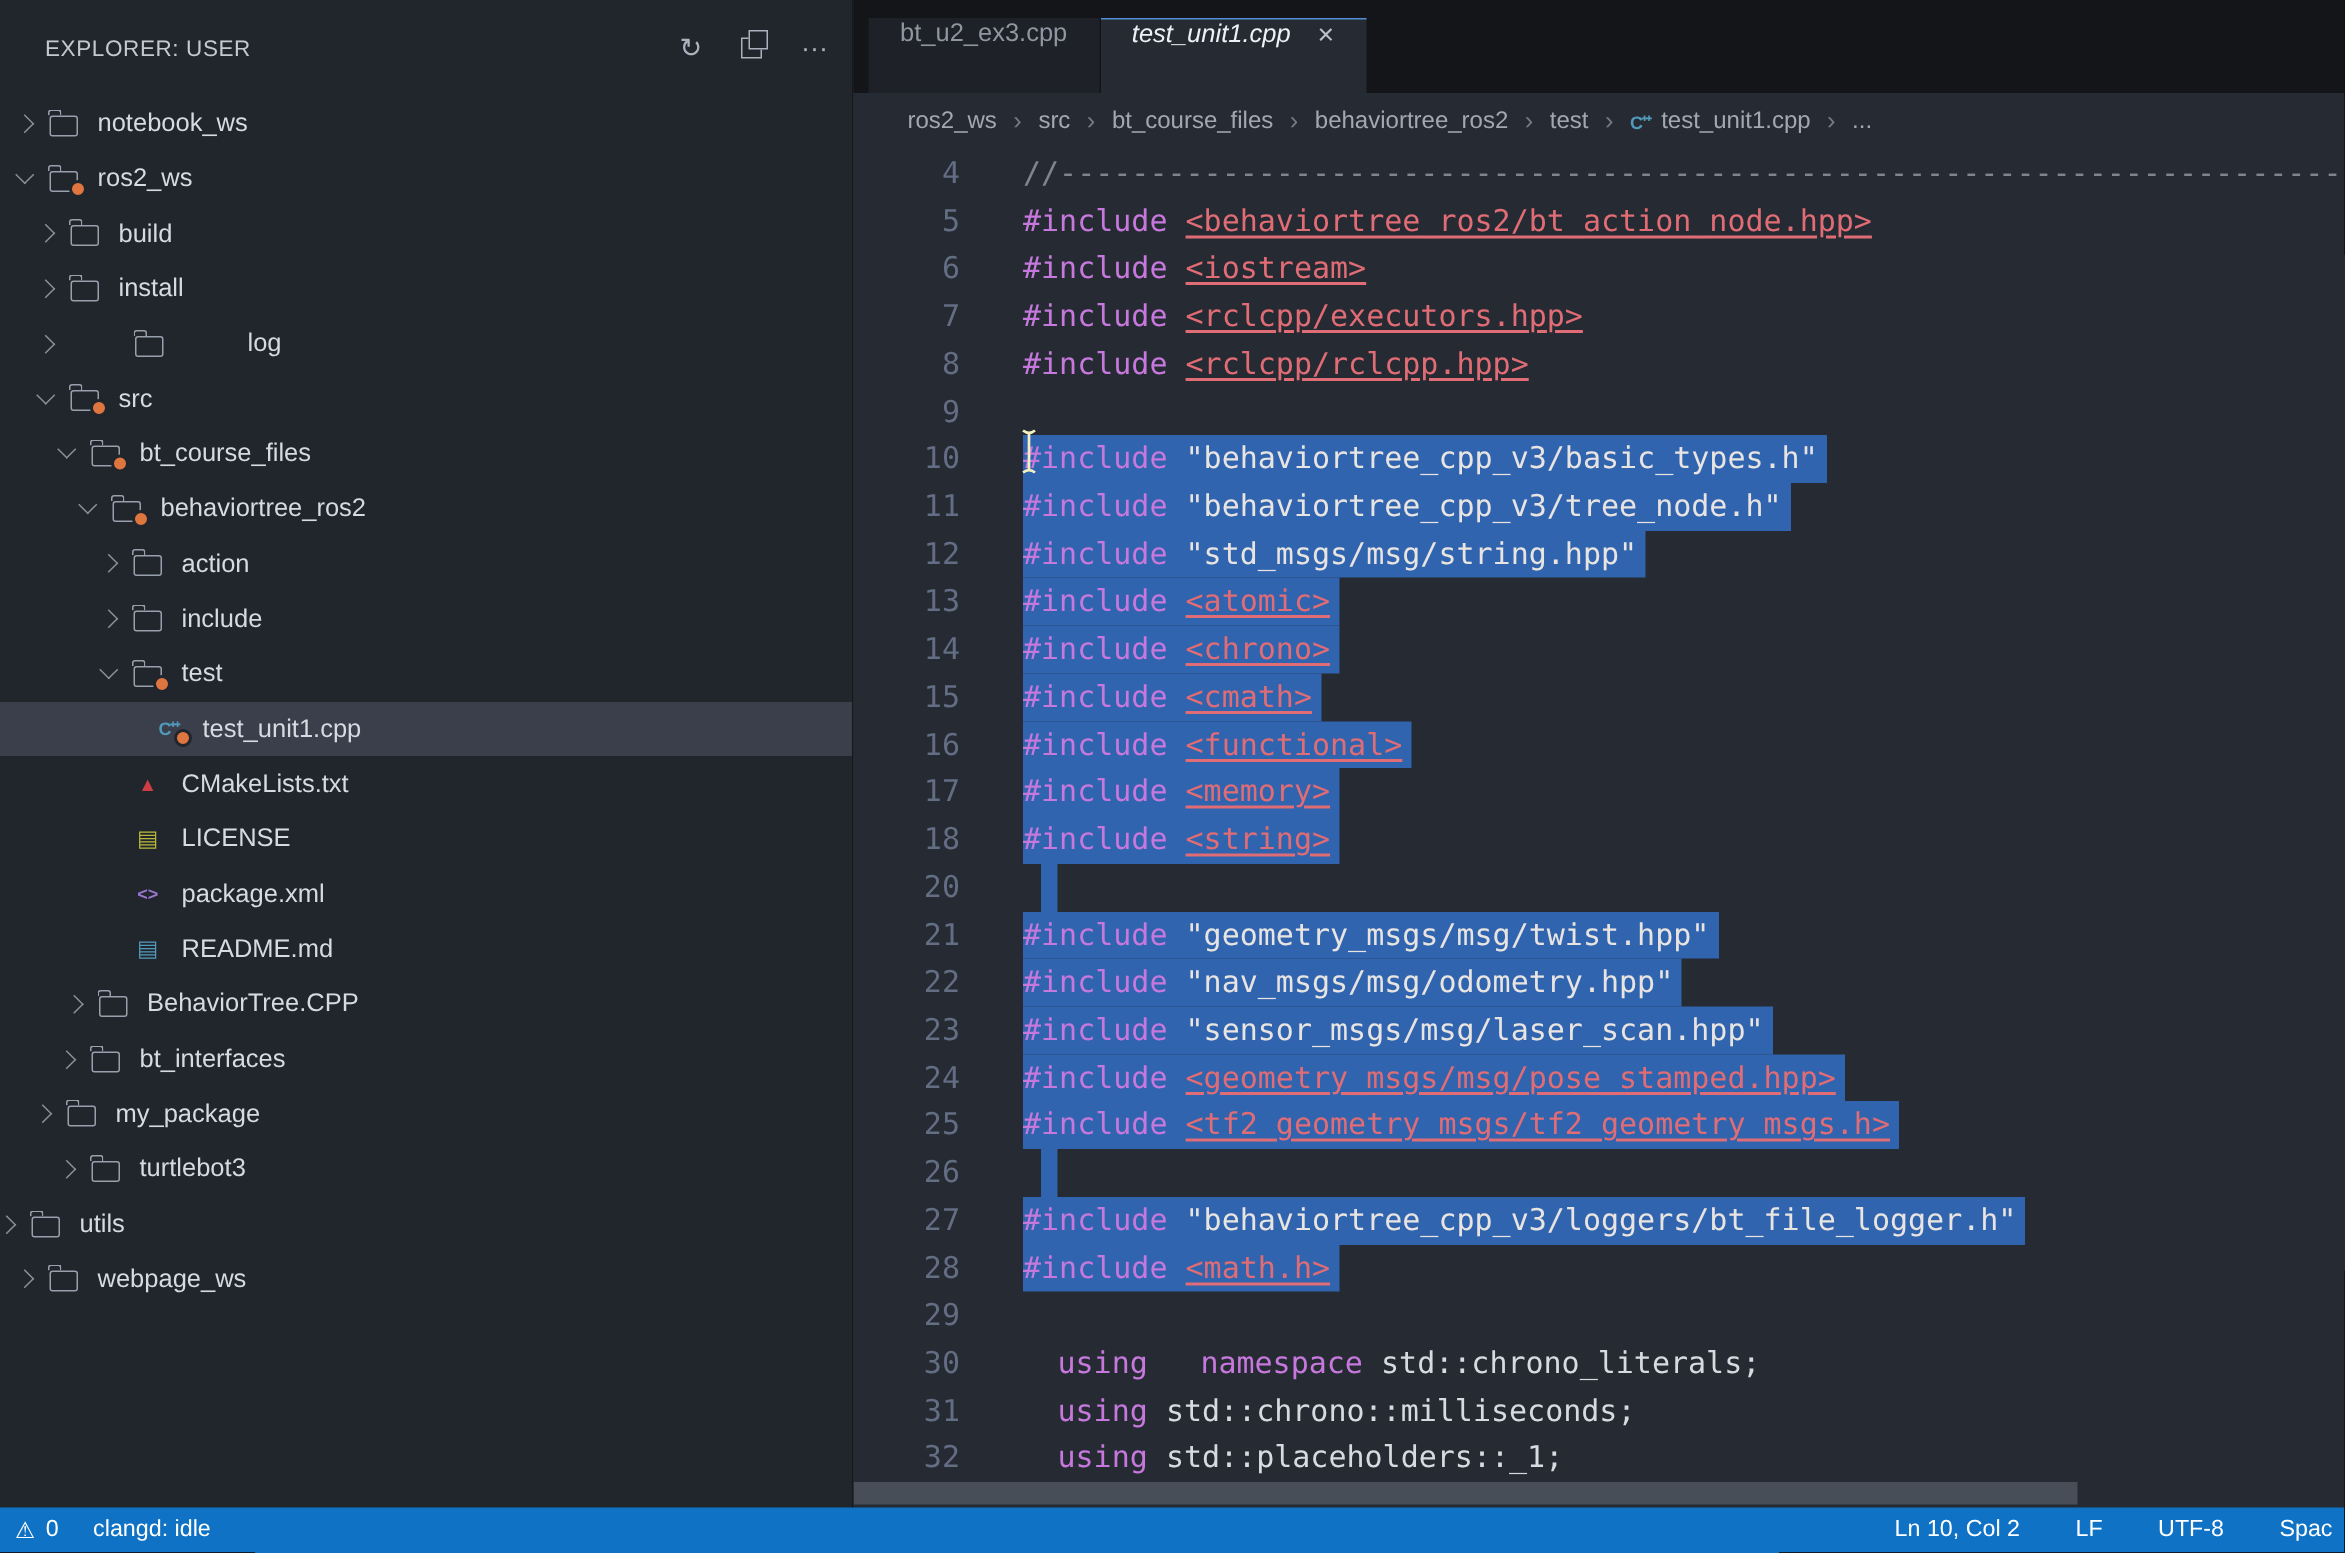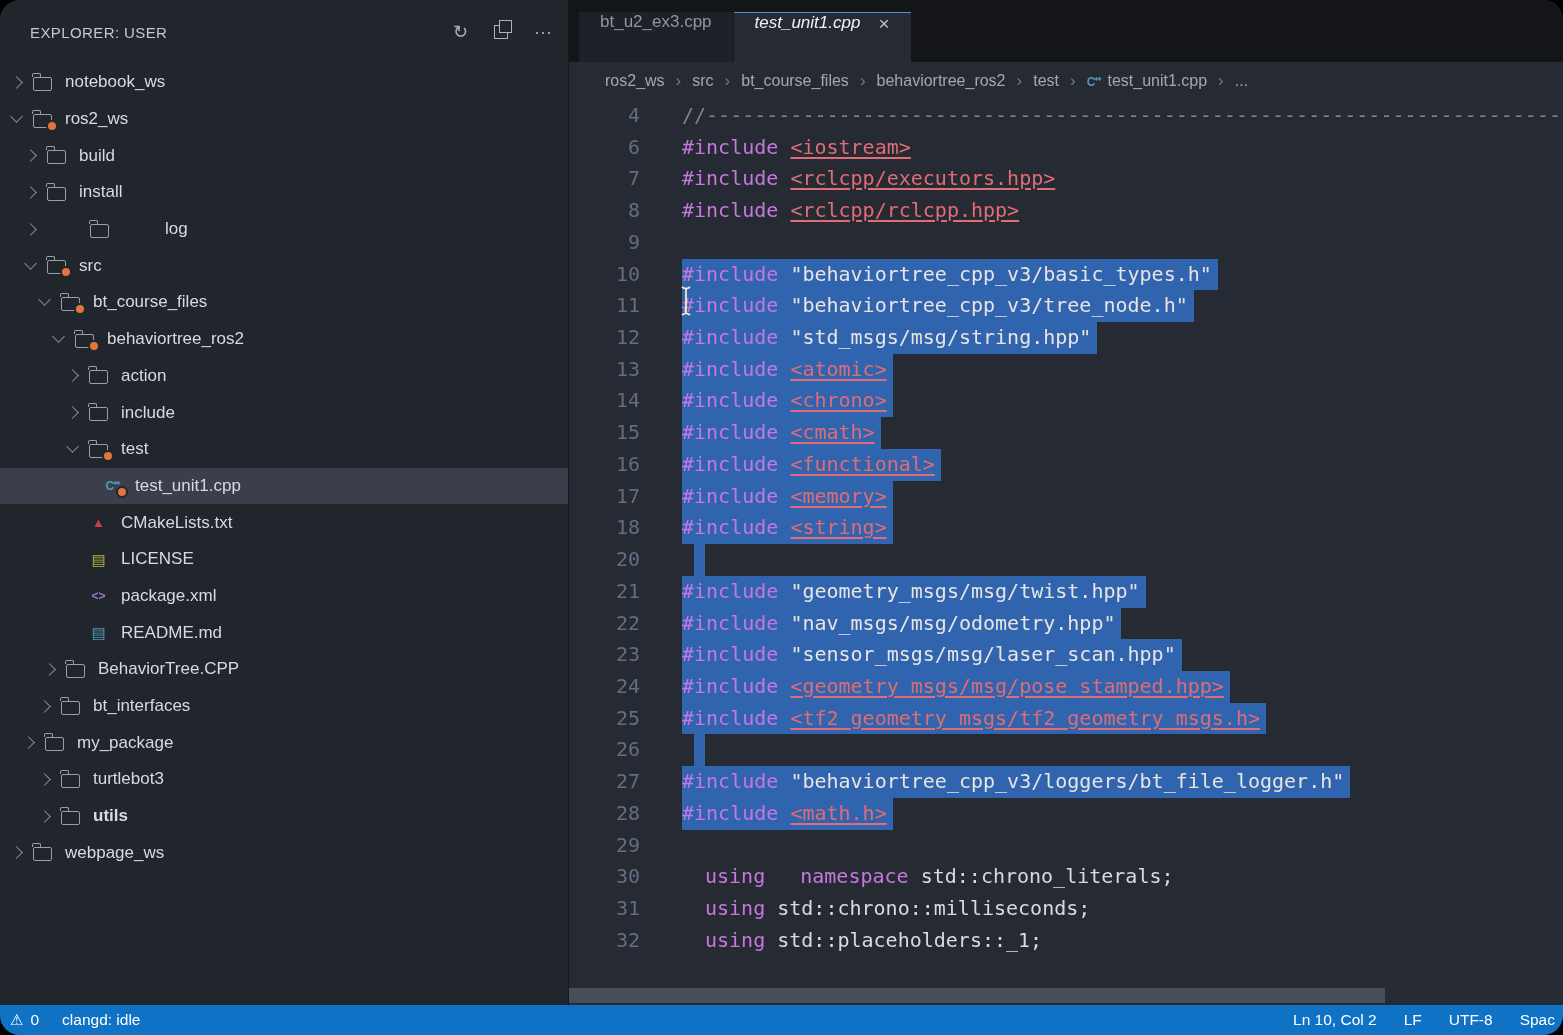--- a/index.html
+++ b/index.html
@@ -1,17 +1,17 @@
 <!DOCTYPE html>
 <html style="--editor-bg: #262b33; --sidebar-bg: #21252c; --tabstrip-bg: #131519; --tab-inactive-bg: #1e2127; --tab-active-bg: #262b33; --selection-bg: #3064ae; --status-bg: #0f72c4; --tree-selected-bg: #3a3f4b; --line-number: #636d83; --dot-orange: #e0763f; --cpp-icon-blue: #519aba; --c-directive: #c678dd; --c-angle: #e06c75; --c-quote: #e8e4e1; --c-keyword: #c678dd; --c-plain: #d7dbe0; --c-comment: #7f848e;"><head>
 <meta charset="utf-8">
 <style>
   html,body{margin:0;padding:0;background:#000;}
   .app{position:relative;width:1563px;height:1035px;overflow:hidden;
-       background:var(--editor-bg,#262b33);font-family:"Liberation Sans",sans-serif;border-radius:20px;
+       background:var(--editor-bg,#262b33);font-family:"Liberation Sans",sans-serif;
        -webkit-font-smoothing:antialiased;}
 
   
   .sidebar{position:absolute;left:0;top:0;width:568px;bottom:30px;
            background:var(--sidebar-bg,#21252c);border-right:1px solid #15181d;overflow:hidden;}
   .sb-header{height:64px;display:flex;align-items:center;padding:0 16px 0 30px;box-sizing:border-box;}
   .sb-title{font-size:15px;letter-spacing:.4px;color:#c3c9d2;flex:1;}
   .sb-header-icons{display:flex;align-items:center;gap:26px;color:#aab2bd;}
   .hdr-icon{font-size:18px;line-height:1;cursor:default;}
   .icon-squares{width:12px;height:12px;border:1.5px solid #aab2bd;position:relative;display:inline-block;}
@@ -70,21 +70,21 @@
   .tk-c{color:var(--c-comment,#7f848e);}
   .h-scrollbar{position:absolute;left:0;bottom:2px;width:816px;height:15px;background:rgba(130,136,148,.38);}
   .mouse-ibeam{position:absolute;left:110px;top:185px;pointer-events:none;}
 
   
   .status-bar{position:absolute;left:0;right:0;bottom:0;height:30px;background:var(--status-bg,#0f72c4);
               color:#fff;display:flex;align-items:center;font-size:15.5px;padding:0 8px 0 10px;box-sizing:border-box;overflow:hidden;}
   .sb-left{display:flex;align-items:center;gap:7px;white-space:nowrap;}
   .sb-warn-icon{font-size:15px;}
   .sb-server{margin-left:16px;}
-  .sb-right{margin-left:auto;display:flex;gap:27px;white-space:nowrap;}
+  .sb-right{margin-left:auto;display:flex;gap:37px;white-space:nowrap;}
 </style>
 </head>
 <body>
 
 <div class="app">
 
   <div class="sidebar">
     <div class="sb-header">
       <span class="sb-title">EXPLORER: USER</span>
       <span class="sb-header-icons">
@@ -233,21 +233,21 @@
           </span>
           <span class="tree-label">my_package</span>
         </div>
         <div class="tree-row" style="padding-left: 40px;">
           <span class="chevron right"></span>
           <span class="icon-wrap">
             <span class="icon-folder"></span>
           </span>
           <span class="tree-label">turtlebot3</span>
         </div>
-        <div class="tree-row" style="padding-left: 40px; font-weight: bold;">
+        <div class="tree-row" style="">
           <span class="chevron right"></span>
           <span class="icon-wrap">
             <span class="icon-folder"></span>
           </span>
           <span class="tree-label">utils</span>
         </div>
         <div class="tree-row" style="padding-left: 12px; text-align: center;">
           <span class="chevron right"></span>
           <span class="icon-wrap">
             <span class="icon-folder"></span>
@@ -279,20 +279,21 @@
         <span class="bc-item">test</span>
         <span class="bc-sep">›</span>
         <span class="bc-cpp icon-cpp">C⁺⁺</span>
         <span class="bc-item">test_unit1.cpp</span>
         <span class="bc-sep">›</span>
         <span class="bc-item">...</span>
       </div>
     <div class="code-area">
       <div>
           <div class="code-line"><span class="ln">4</span><span class="code-content"><span class="tk-c">//--------------------------------------------------------------------------------------------------------------</span></span></div>
+          <div class="code-line"><span class="ln">5</span><span class="code-content"><span class="tk-d">#include </span><span class="tk-a">&lt;behaviortree_ros2/bt_action_node.hpp&gt;</span></span></div>
           <div class="code-line"><span class="ln">6</span><span class="code-content"><span class="tk-d">#include </span><span class="tk-a">&lt;iostream&gt;</span></span></div>
           <div class="code-line"><span class="ln">7</span><span class="code-content"><span class="tk-d">#include </span><span class="tk-a">&lt;rclcpp/executors.hpp&gt;</span></span></div>
           <div class="code-line"><span class="ln">8</span><span class="code-content"><span class="tk-d">#include </span><span class="tk-a">&lt;rclcpp/rclcpp.hpp&gt;</span></span></div>
           <div class="code-line"><span class="ln">9</span><span class="code-content"></span></div>
           <div class="code-line"><span class="ln">10</span><span class="code-content selwrap"><span class="tk-d">#include </span><span class="tk-q">"behaviortree_cpp_v3/basic_types.h"</span></span></div>
           <div class="code-line"><span class="ln">11</span><span class="code-content selwrap"><span class="tk-d">#include </span><span class="tk-q">"behaviortree_cpp_v3/tree_node.h"</span></span></div>
           <div class="code-line"><span class="ln">12</span><span class="code-content selwrap"><span class="tk-d">#include </span><span class="tk-q">"std_msgs/msg/string.hpp"</span></span></div>
           <div class="code-line"><span class="ln">13</span><span class="code-content selwrap"><span class="tk-d">#include </span><span class="tk-a">&lt;atomic&gt;</span></span></div>
           <div class="code-line"><span class="ln">14</span><span class="code-content selwrap"><span class="tk-d">#include </span><span class="tk-a">&lt;chrono&gt;</span></span></div>
           <div class="code-line"><span class="ln">15</span><span class="code-content selwrap"><span class="tk-d">#include </span><span class="tk-a">&lt;cmath&gt;</span></span></div>

